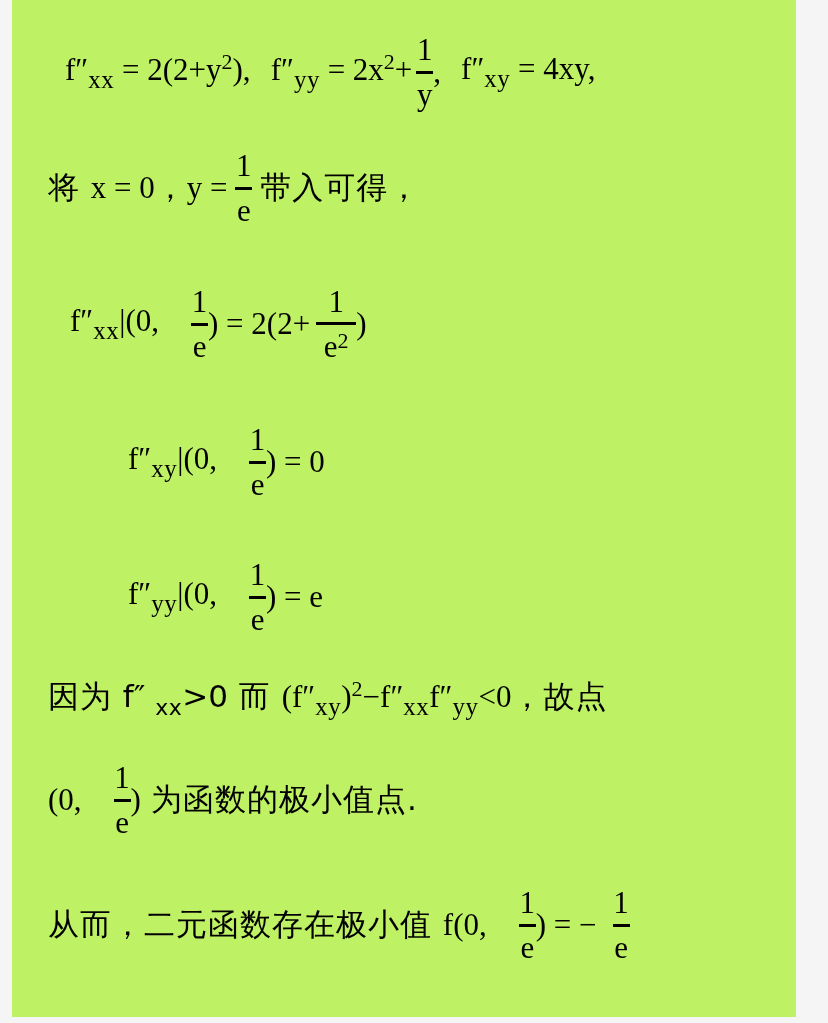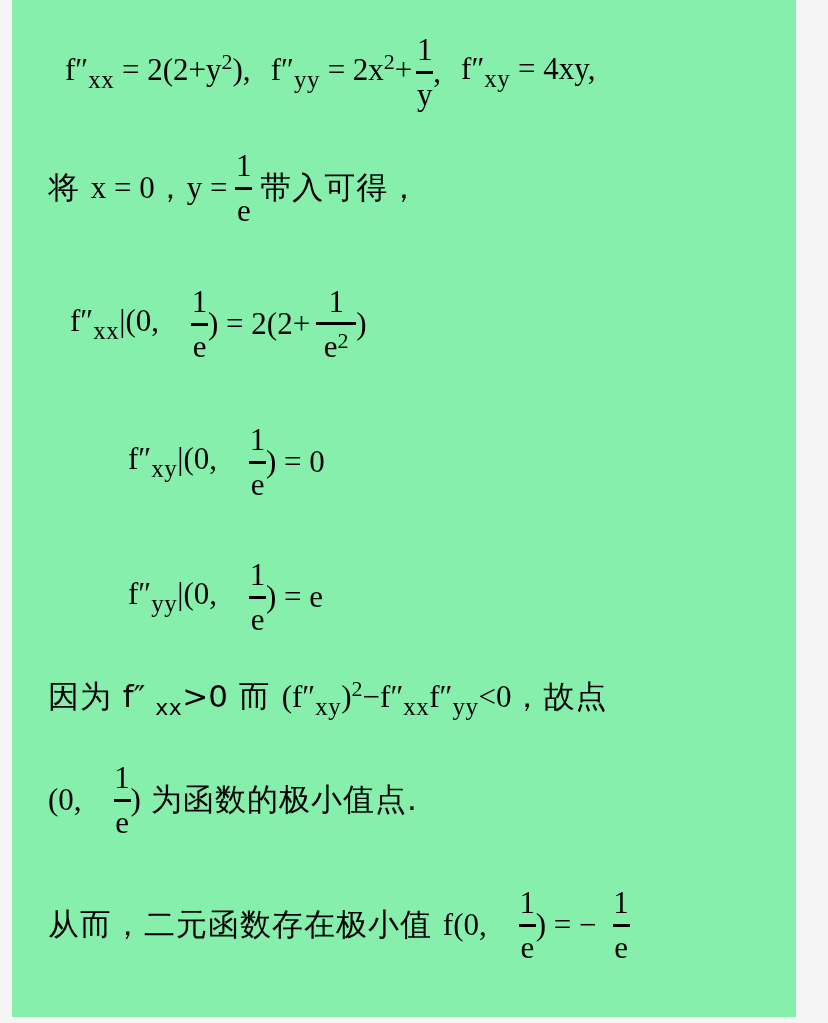--- a/index.html
+++ b/index.html
@@ -84,21 +84,21 @@
     margin: 4px 0;
   }
   .gap {
     display: inline-block;
     height: 1px;
   }
 </style>
 </head>
 <body style="background: rgb(245, 245, 245);">
 
-<div class="page-card" style="background: #86efac;">
+<div class="page-card" style="background: #bef264;">
     <div class="mrow" style="top: 24px; left: 53px; height: 96px; color: rgb(0, 0, 0);"><span class="run"><span class="serif">f″</span><span class="sub">xx</span><span class="serif"> = 2(2+y</span><span class="sup">2</span><span class="serif">),</span></span><span class="gap" style="width: 20px;"></span><span class="run"><span class="serif">f″</span><span class="sub">yy</span><span class="serif"> = 2x</span><span class="sup">2</span><span class="serif">+</span></span><span class="gap" style="width: 4px;"></span><span class="frac"><span class="num">1</span><span class="bar bar-dash"></span><span class="den">y</span></span><span class="run"><span class="serif">,</span></span><span class="gap" style="width: 20px;"></span><span class="run"><span class="serif">f″</span><span class="sub">xy</span><span class="serif"> = 4xy,</span></span></div>
     <div class="mrow" style="top: 140px; left: 36px; height: 96px; color: rgb(0, 0, 0);"><span class="run"><span class="cjk">将 </span><span class="serif">x = 0</span><span class="cjk">，</span><span class="serif">y = </span></span><span class="frac"><span class="num">1</span><span class="bar bar-dash"></span><span class="den">e</span></span><span class="gap" style="width: 8px;"></span><span class="run"><span class="cjk">带入可得，</span></span></div>
     <div class="mrow" style="top: 262px; left: 58px; height: 124px; color: rgb(0, 0, 0);"><span class="run"><span class="serif">f″</span><span class="sub">xx</span><span class="serif">|(0,</span></span><span class="gap" style="width: 32px;"></span><span class="frac"><span class="num">1</span><span class="bar bar-dash"></span><span class="den">e</span></span><span class="run"><span class="serif">) = 2(2+</span></span><span class="gap" style="width: 6px;"></span><span class="frac"><span class="num">1</span><span class="bar bar-line"></span><span class="den">e<span class="sup">2</span></span></span><span class="run"><span class="serif">)</span></span></div>
     <div class="mrow" style="top: 414px; left: 116px; height: 96px; color: rgb(0, 0, 0);"><span class="run"><span class="serif">f″</span><span class="sub">xy</span><span class="serif">|(0,</span></span><span class="gap" style="width: 32px;"></span><span class="frac"><span class="num">1</span><span class="bar bar-dash"></span><span class="den">e</span></span><span class="run"><span class="serif">) = 0</span></span></div>
     <div class="mrow" style="top: 549px; left: 116px; height: 96px; color: rgb(0, 0, 0);"><span class="run"><span class="serif">f″</span><span class="sub">yy</span><span class="serif">|(0,</span></span><span class="gap" style="width: 32px;"></span><span class="frac"><span class="num">1</span><span class="bar bar-dash"></span><span class="den">e</span></span><span class="run"><span class="serif">) = e</span></span></div>
     <div class="mrow" style="top: 672px; left: 36px; height: 54px; color: rgb(0, 0, 0);"><span class="run"><span class="cjk">因为 </span><span class="sans-math">f″ </span><span class="sub sans-sub">xx</span><span class="sans-math">&gt;0</span><span class="cjk"> 而 </span><span class="serif">(f″</span><span class="sub">xy</span><span class="serif">)</span><span class="sup">2</span><span class="serif">−f″</span><span class="sub">xx</span><span class="serif">f″</span><span class="sub">yy</span><span class="serif">&lt;0</span><span class="cjk">，故点</span></span></div>
     <div class="mrow" style="top: 750px; left: 36px; height: 100px; color: rgb(0, 0, 0);"><span class="run"><span class="serif">(0,</span></span><span class="gap" style="width: 32px;"></span><span class="frac"><span class="num">1</span><span class="bar bar-dash"></span><span class="den">e</span></span><span class="run"><span class="serif">)</span></span><span class="gap" style="width: 10px;"></span><span class="run"><span class="cjk">为函数的极小值点.</span></span></div>
     <div class="mrow" style="top: 872px; left: 36px; height: 106px; color: rgb(0, 0, 0);"><span class="run"><span class="cjk">从而，二元函数存在极小值 </span><span class="serif">f(0,</span></span><span class="gap" style="width: 32px;"></span><span class="frac"><span class="num">1</span><span class="bar bar-dash"></span><span class="den">e</span></span><span class="run"><span class="serif">) = −</span></span><span class="gap" style="width: 16px;"></span><span class="frac"><span class="num">1</span><span class="bar bar-dash"></span><span class="den">e</span></span></div>
   </div>
 

